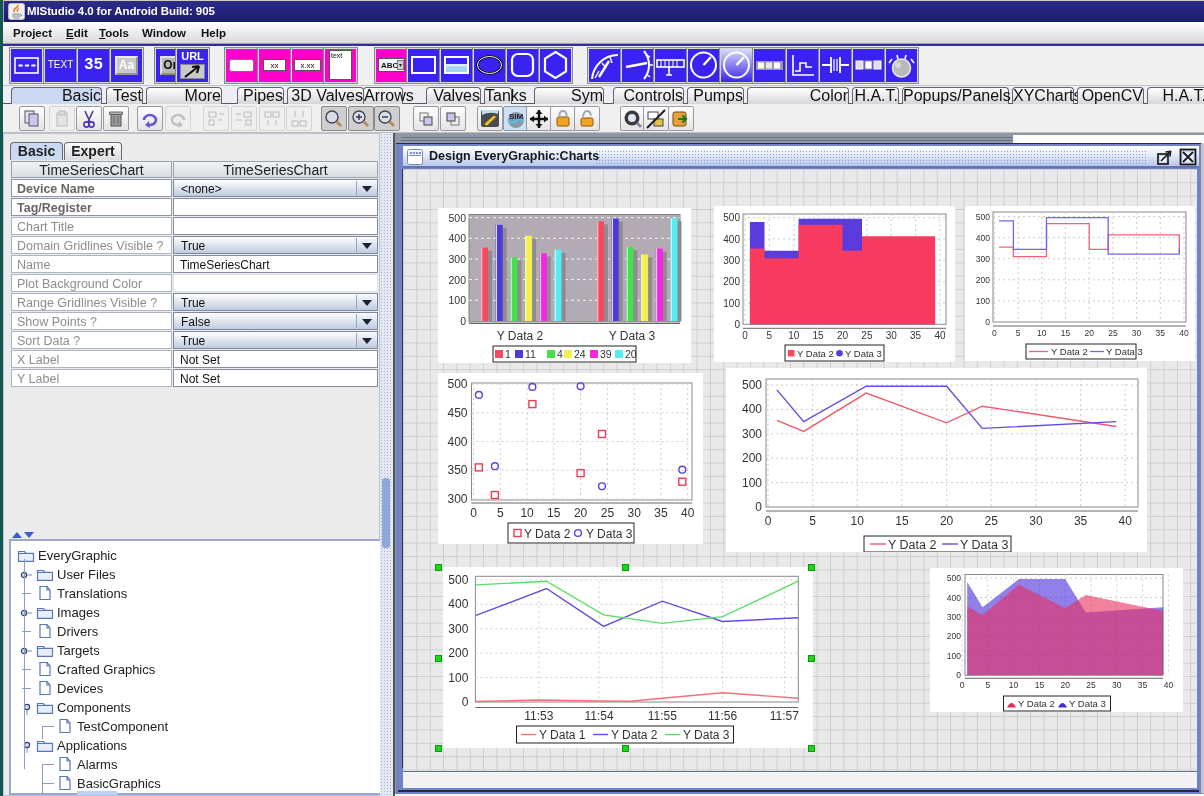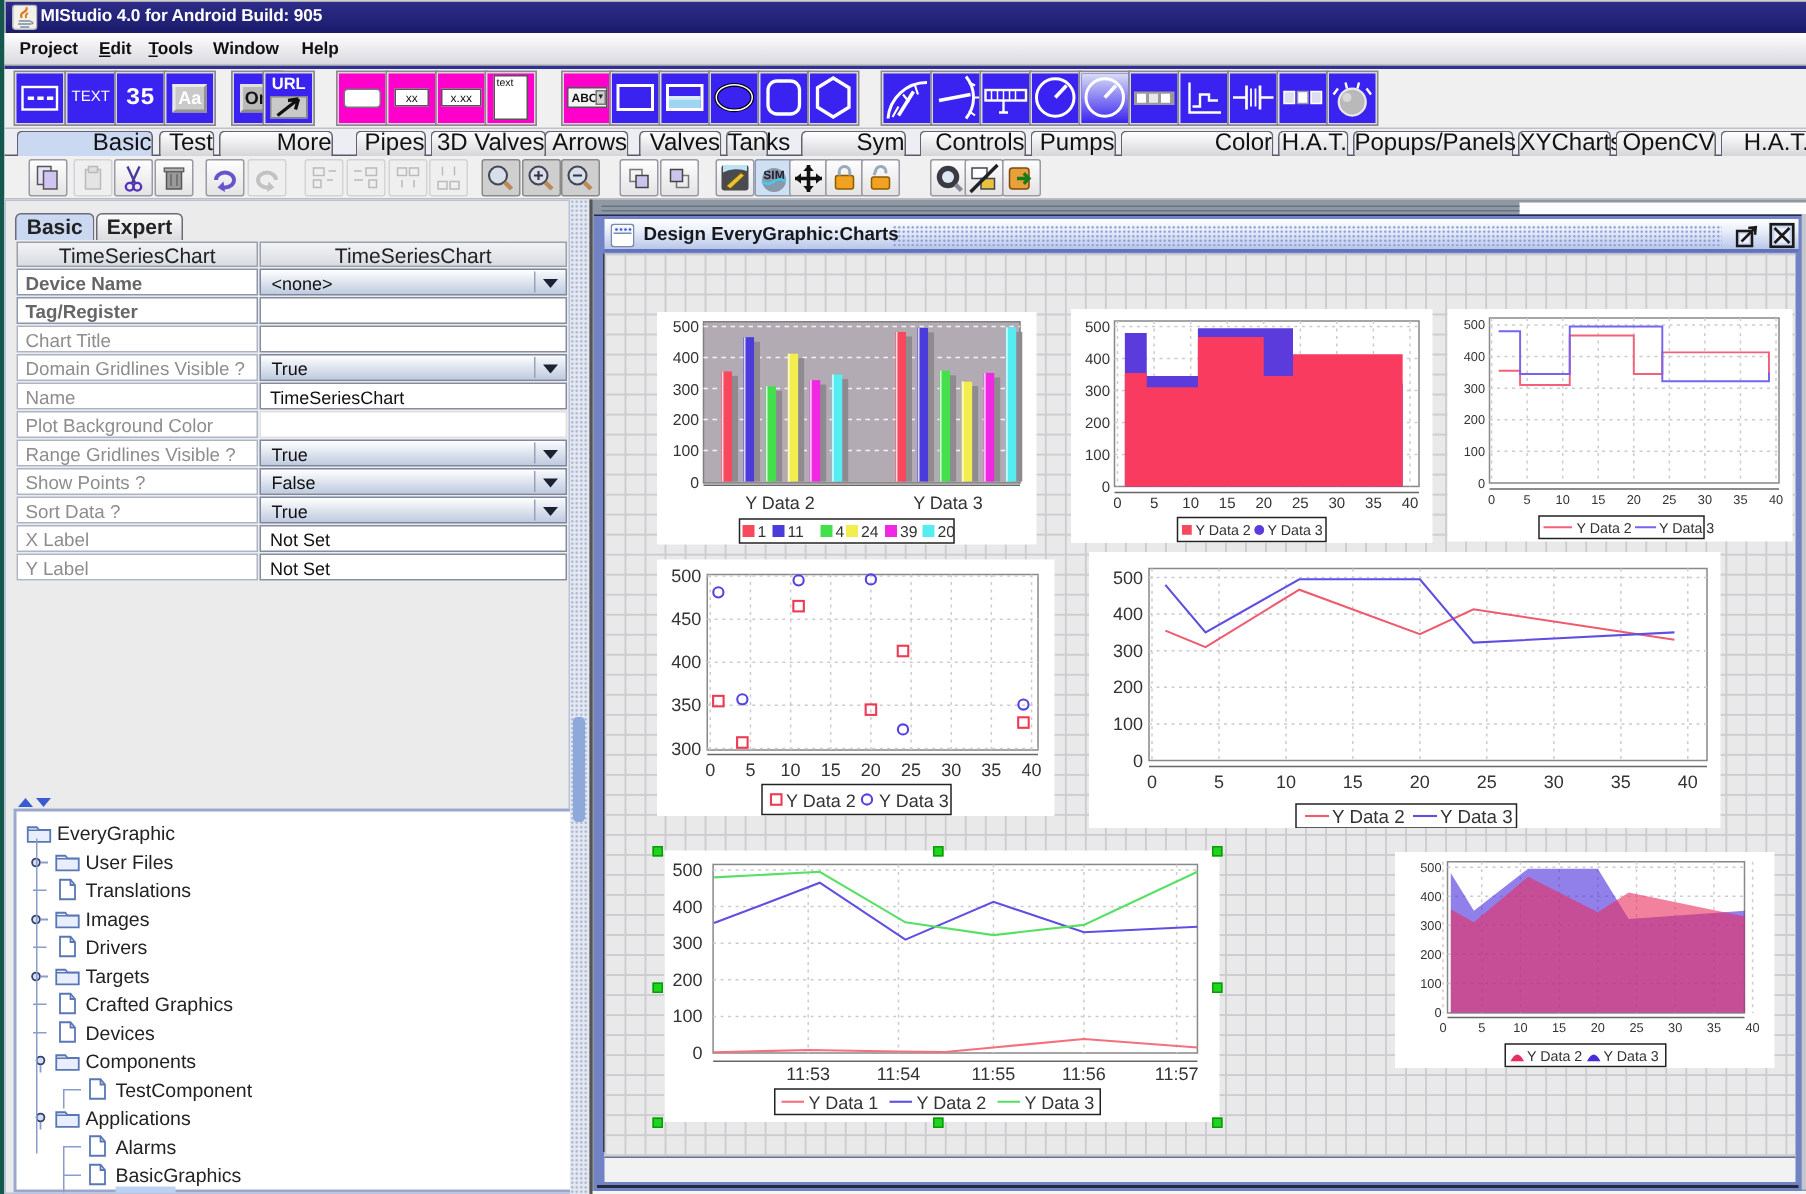--- a/index.html
+++ b/index.html
@@ -200,21 +200,21 @@
           <path d="M 3 14 l 3 -4 m 5 -4 l 1 4 m 8 -4 l -1 4 m 9 4 l -3 -4" stroke="#fff" stroke-width="1.6"></path>
         </svg>
       </div>
     </div>
   <div id="tabrow">
       <div class="tab sel" style="left:8px;width:91px">Basic Layout</div>
       <div class="tab" style="left:103px;width:37px">Test</div>
       <div class="tab" style="left:143px;width:76px">More Layout</div>
       <div class="tab" style="left:234px;width:47px">Pipes</div>
       <div class="tab" style="left:284px;width:77px">3D Valves</div>
-      <div class="tab" style="left:360px;width:56px">Arrows</div>
+      <div class="tab" style="left:360px;width:40px">Arrows</div>
       <div class="tab" style="left:423px;width:55px">Valves</div>
       <div class="tab" style="left:481px;width:28px">Tanks</div>
       <div class="tab" style="left:531px;width:70px">Sym Pipes</div>
       <div class="tab" style="left:610px;width:71px">Controls</div>
       <div class="tab" style="left:684px;width:57px">Pumps</div>
       <div class="tab" style="left:744px;width:102px">Color Changing</div>
       <div class="tab" style="left:849px;width:47px">H.A.T.</div>
       <div class="tab" style="left:899px;width:107px">Popups/Panels</div>
       <div class="tab" style="left:1009px;width:62px">XYCharts</div>
       <div class="tab" style="left:1074px;width:67px">OpenCV</div>

